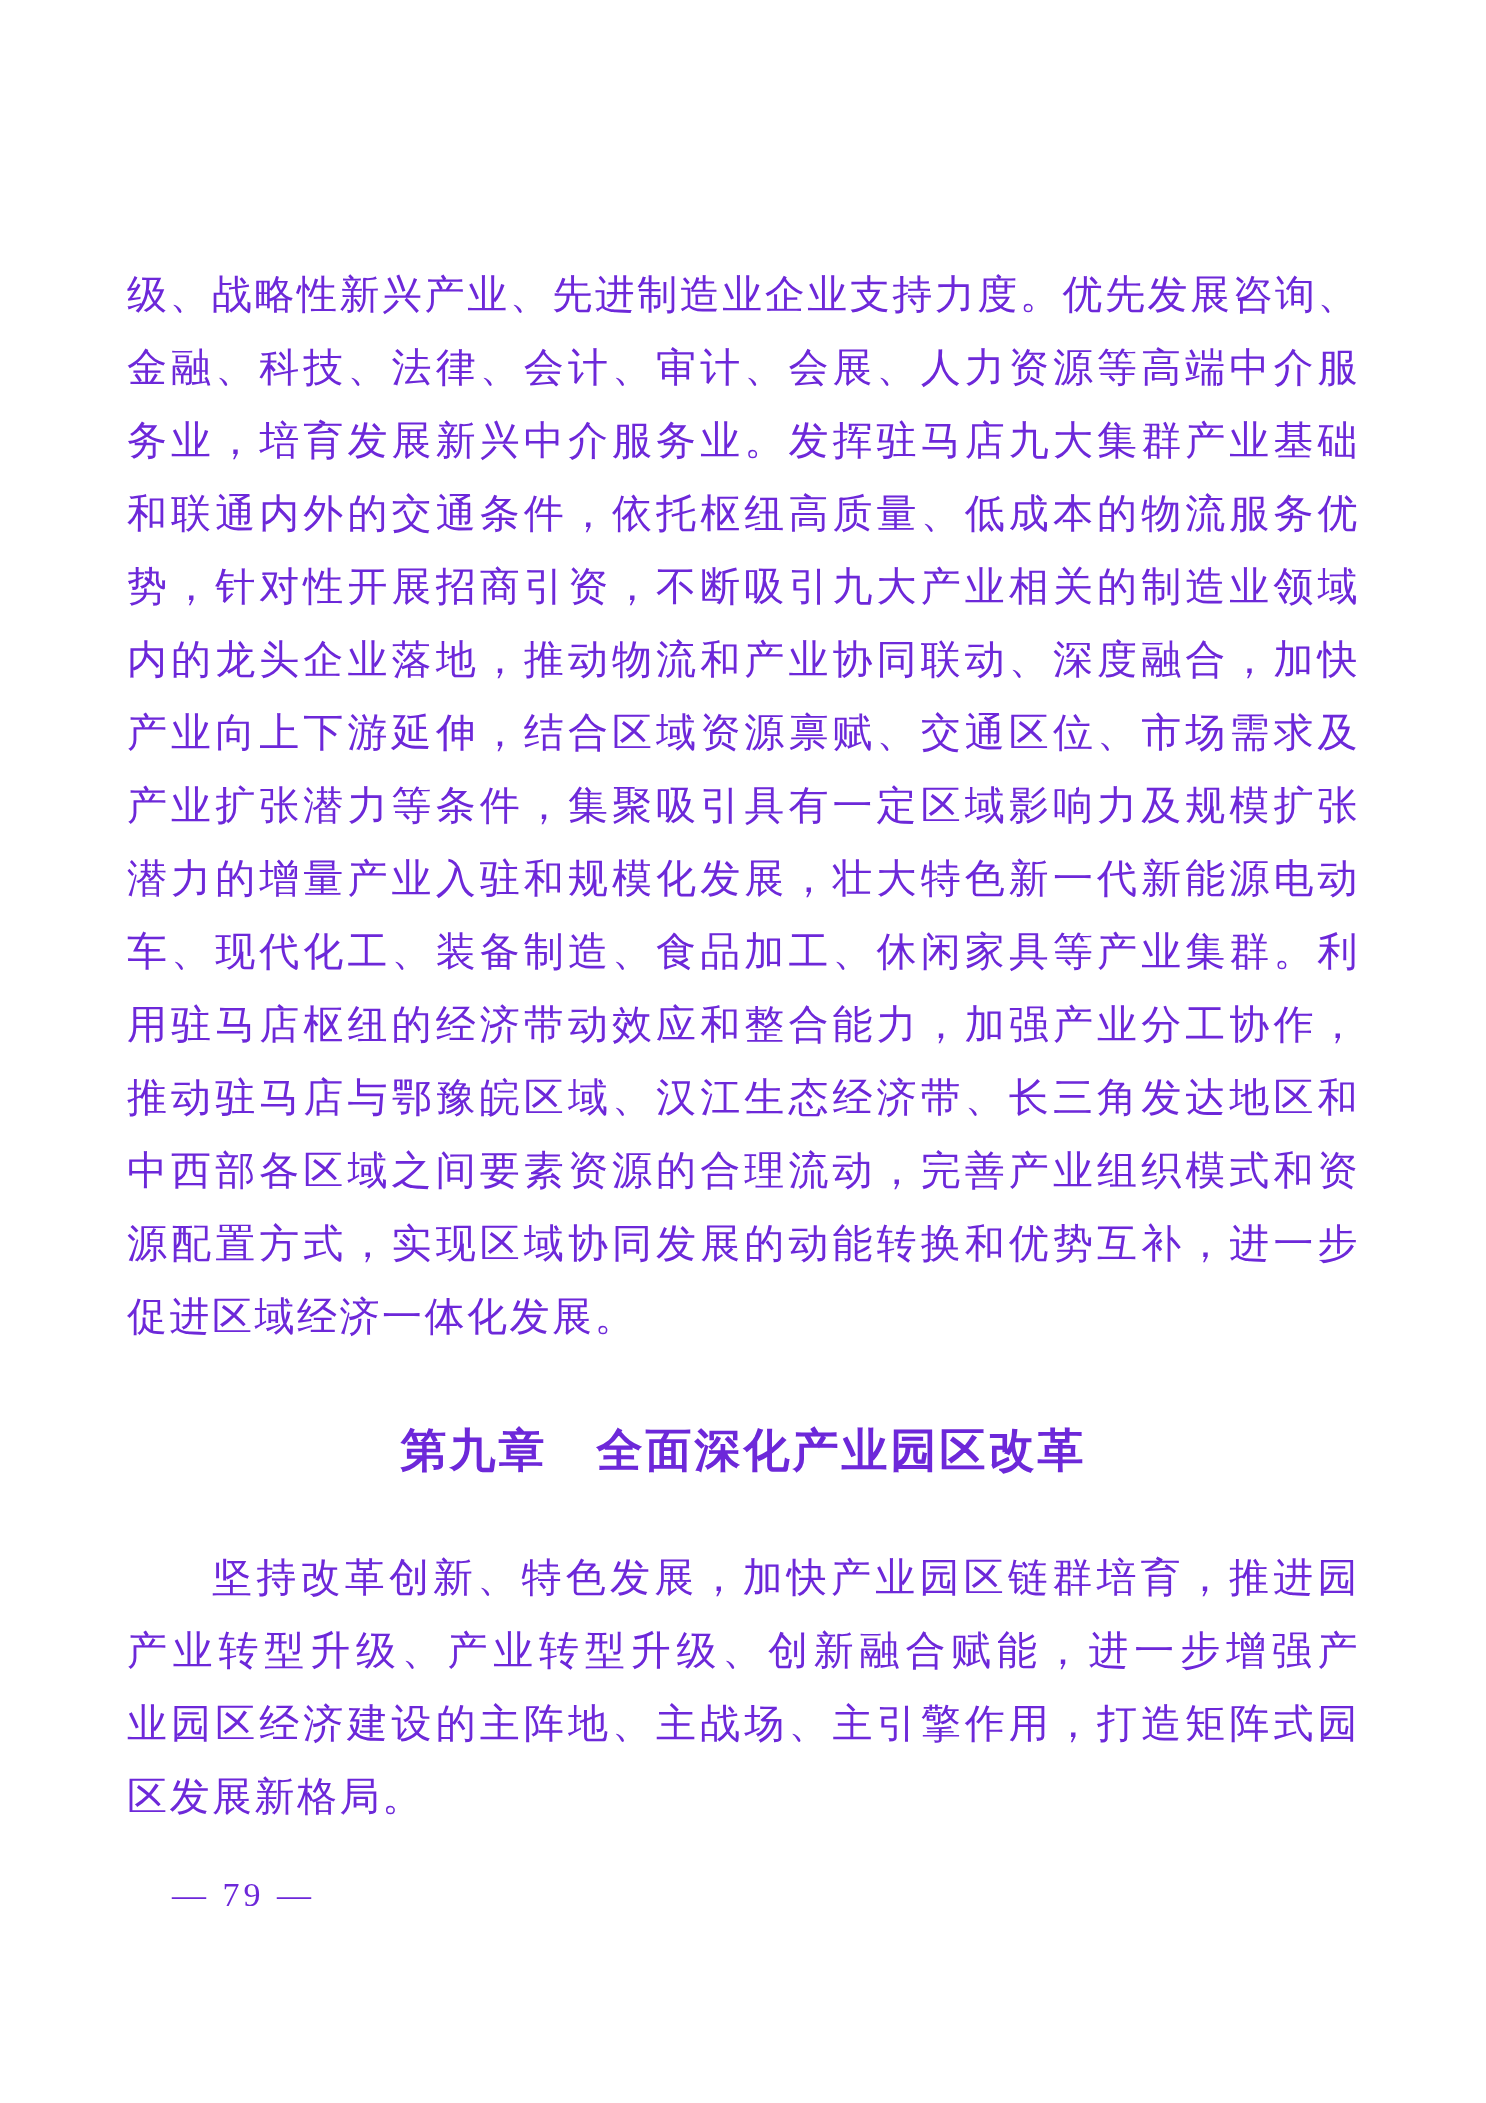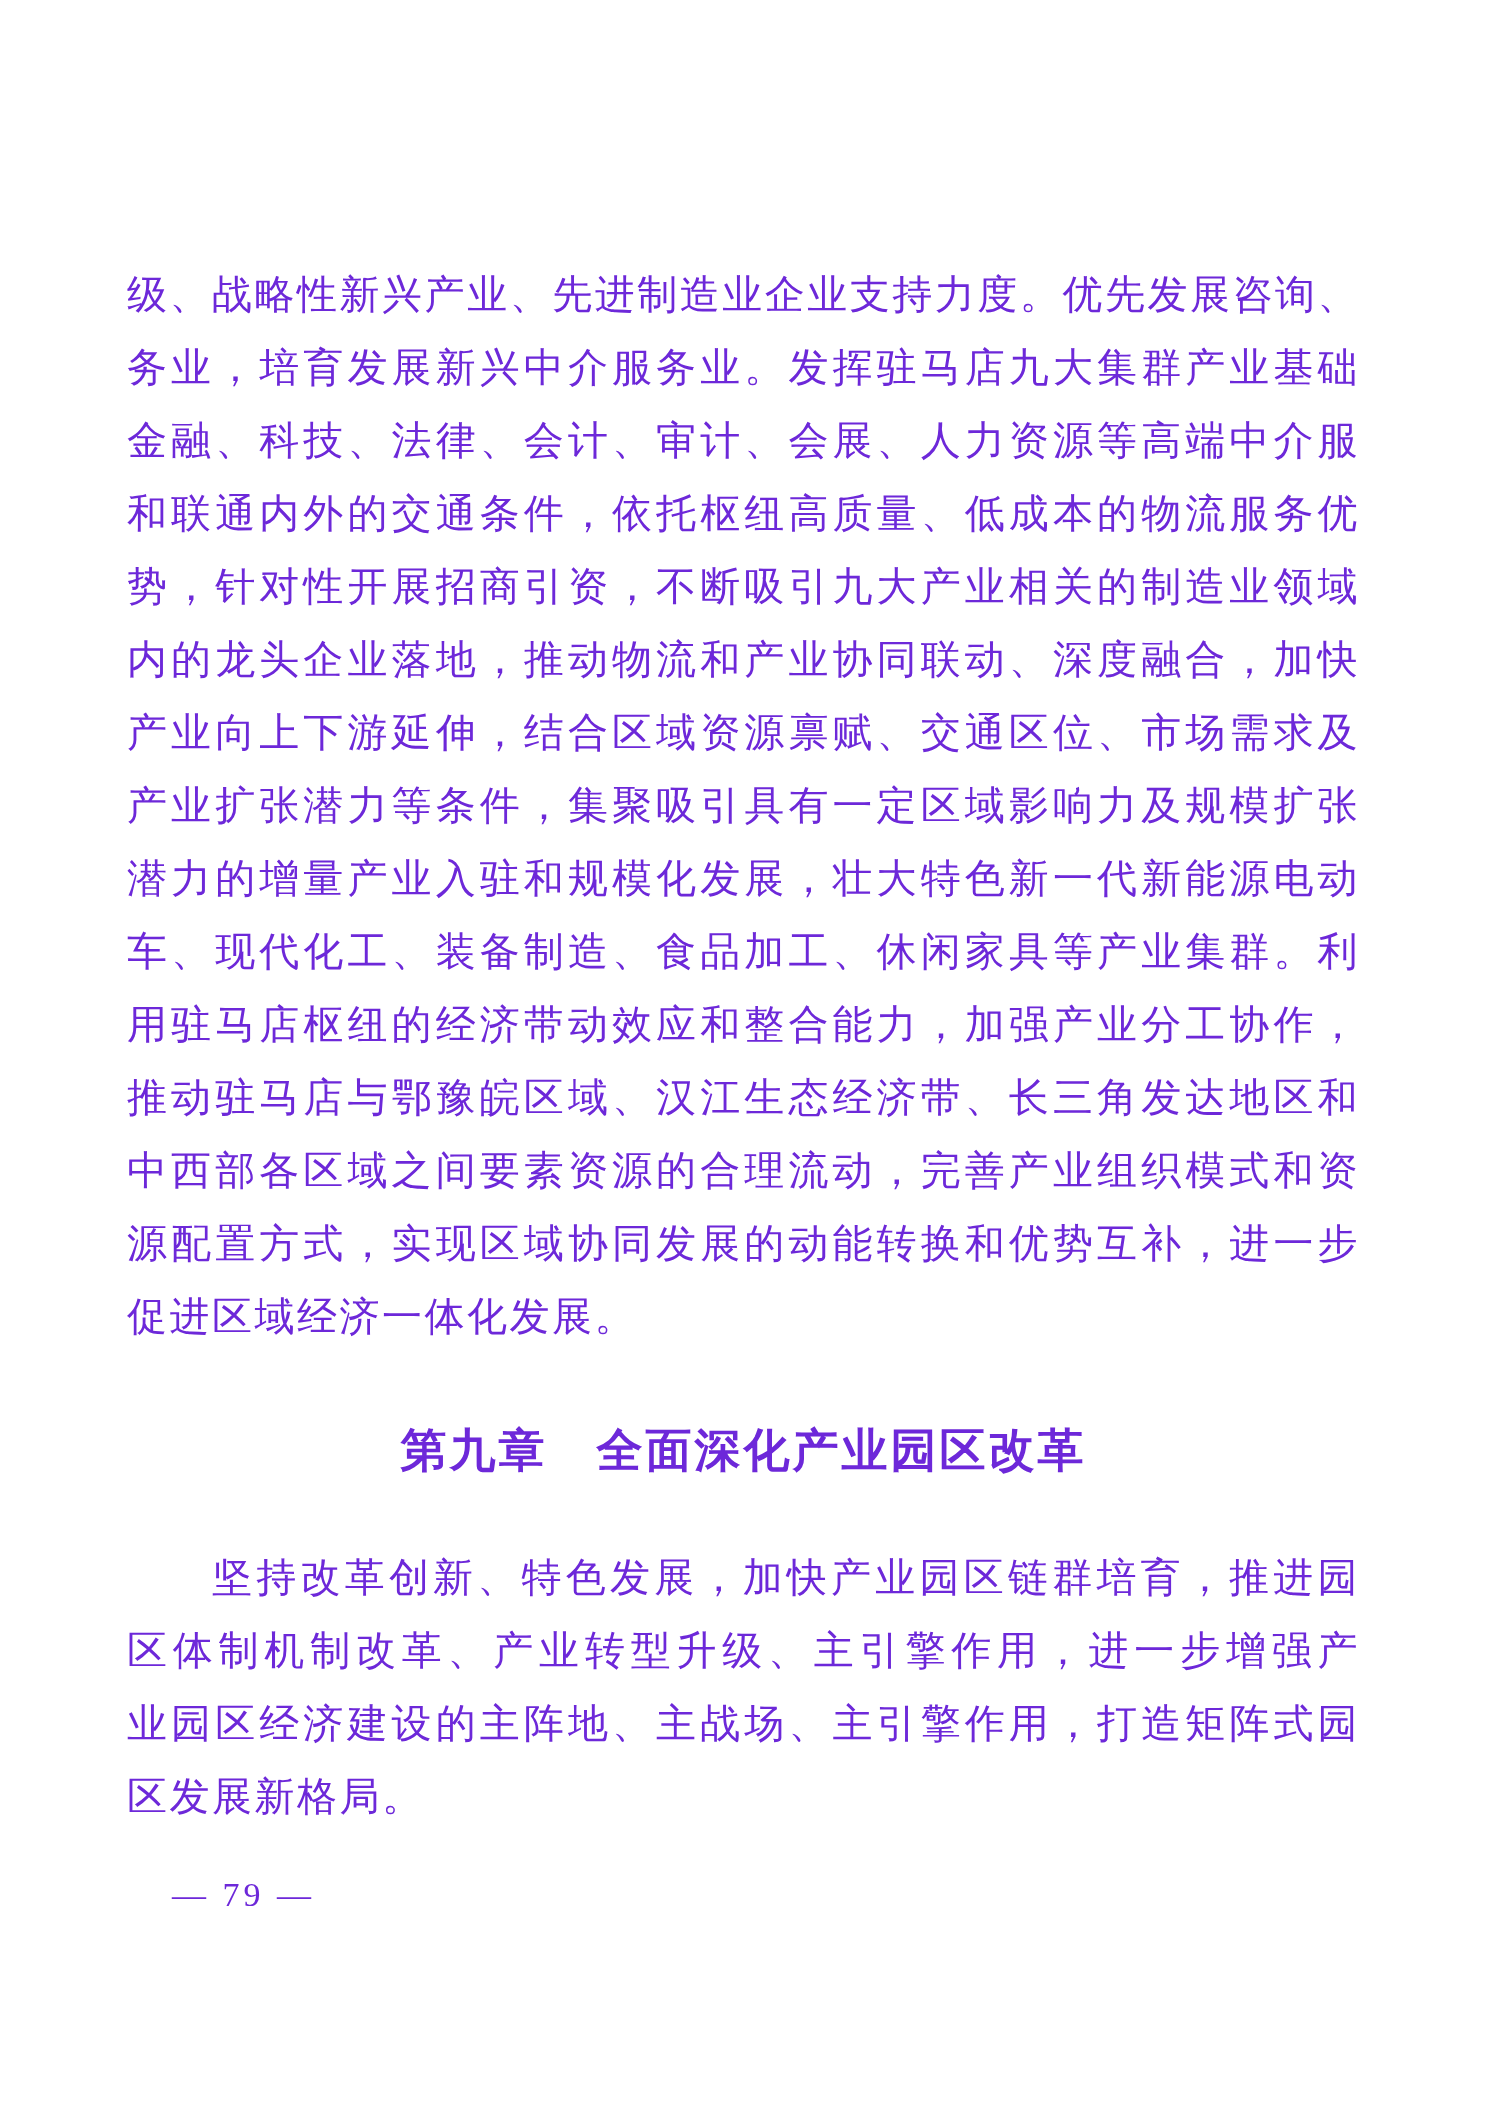--- a/index.html
+++ b/index.html
@@ -57,41 +57,41 @@
   }
 </style>
 </head>
 <body>
 
 <div class="page">
   <div class="content">
 
     <div class="paragraph">
       <div class="line">级、战略性新兴产业、先进制造业企业支持力度。优先发展咨询、</div>
+      <div class="line">金融、科技、法律、会计、审计、会展、人力资源等高端中介服</div>
       <div class="line">务业，培育发展新兴中介服务业。发挥驻马店九大集群产业基础</div>
-      <div class="line">金融、科技、法律、会计、审计、会展、人力资源等高端中介服</div>
       <div class="line">和联通内外的交通条件，依托枢纽高质量、低成本的物流服务优</div>
       <div class="line">势，针对性开展招商引资，不断吸引九大产业相关的制造业领域</div>
       <div class="line">内的龙头企业落地，推动物流和产业协同联动、深度融合，加快</div>
       <div class="line">产业向上下游延伸，结合区域资源禀赋、交通区位、市场需求及</div>
       <div class="line">产业扩张潜力等条件，集聚吸引具有一定区域影响力及规模扩张</div>
       <div class="line">潜力的增量产业入驻和规模化发展，壮大特色新一代新能源电动</div>
       <div class="line">车、现代化工、装备制造、食品加工、休闲家具等产业集群。利</div>
       <div class="line">用驻马店枢纽的经济带动效应和整合能力，加强产业分工协作，</div>
       <div class="line">推动驻马店与鄂豫皖区域、汉江生态经济带、长三角发达地区和</div>
       <div class="line">中西部各区域之间要素资源的合理流动，完善产业组织模式和资</div>
       <div class="line">源配置方式，实现区域协同发展的动能转换和优势互补，进一步</div>
       <div class="line short">促进区域经济一体化发展。</div>
     </div>
 
     <h2 class="chapter-heading">第九章　全面深化产业园区改革</h2>
 
     <div class="paragraph">
       <div class="line indent">坚持改革创新、特色发展，加快产业园区链群培育，推进园</div>
-      <div class="line">区体制机制改革、产业转型升级、主引擎作用，进一步增强产</div>
+      <div class="line">产业转型升级、产业转型升级、创新融合赋能，进一步增强产</div>
       <div class="line">业园区经济建设的主阵地、主战场、主引擎作用，打造矩阵式园</div>
       <div class="line short">区发展新格局。</div>
     </div>
 
     <div class="footer">— 79 —</div>
 
   </div>
 </div>
 
 </body></html>

